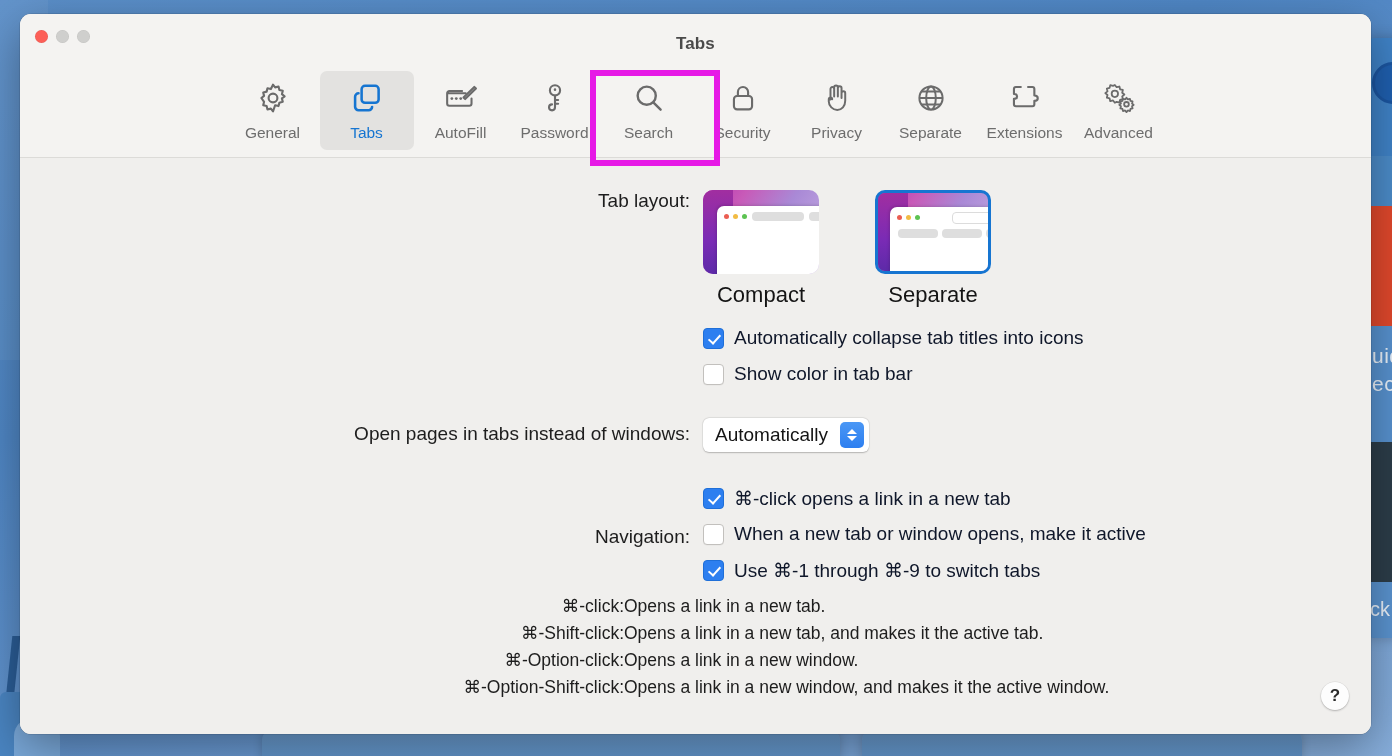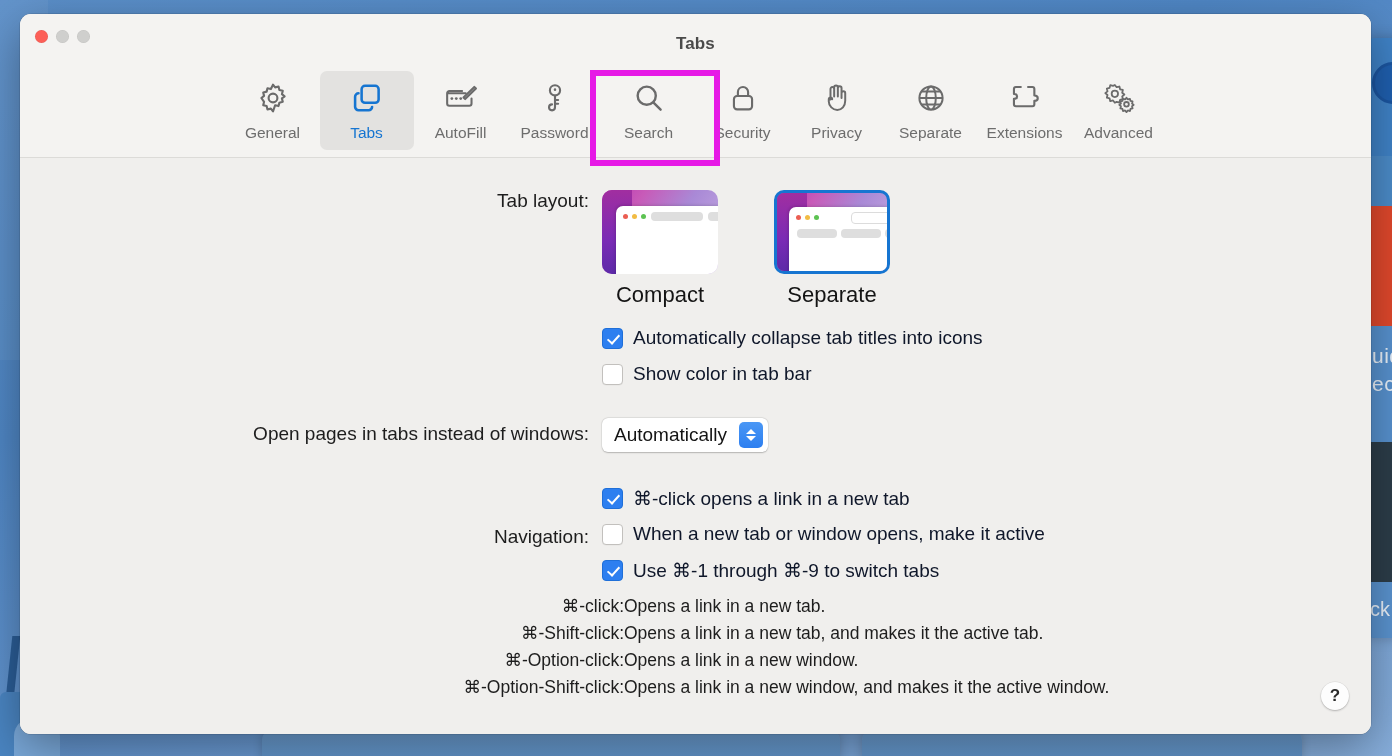--- a/index.html
+++ b/index.html
@@ -177,21 +177,21 @@
     flex: 1;
     background: #f0efed;
     padding-top: 30px;
   }
 
   .row {
     display: flex;
     align-items: flex-start;
   }
   .row-label {
-    width: 582px;
+    width: 683px;
     text-align: right;
     padding-right: 13px;
     font-size: 19px;
     color: #1d1d1d;
     box-sizing: border-box;
     flex: none;
   }
   .row-body { flex: 1; }
 
   

